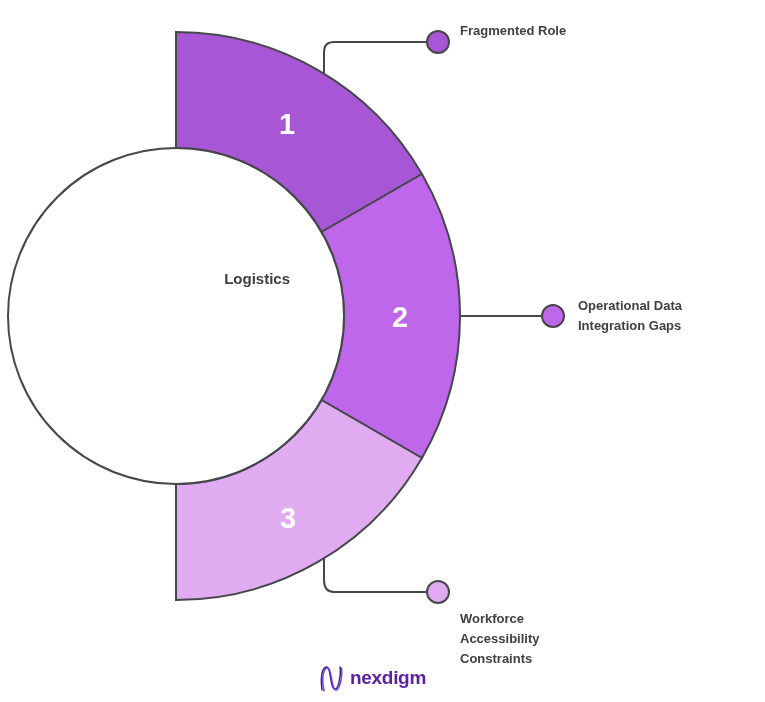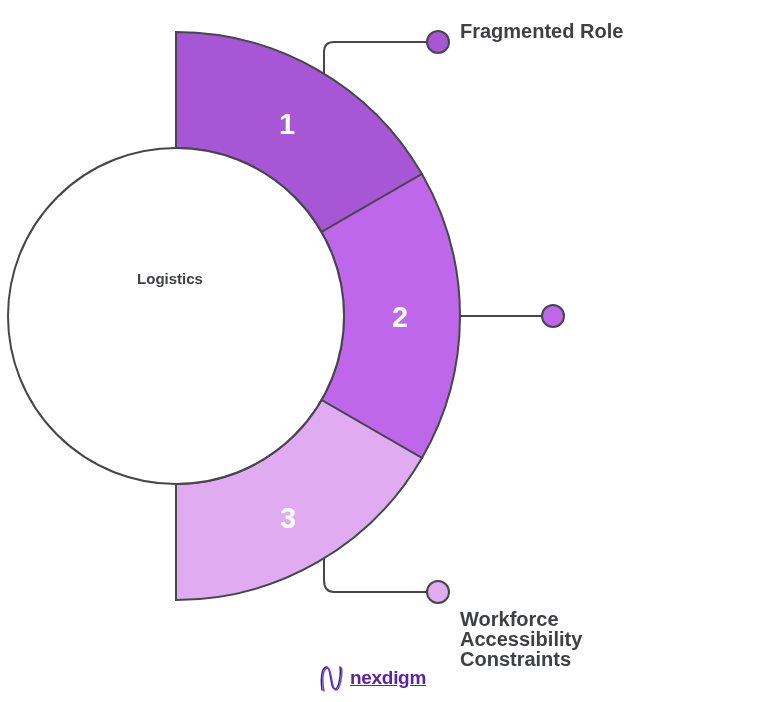--- a/index.html
+++ b/index.html
@@ -43,29 +43,29 @@
     font-family: "Liberation Sans", sans-serif;
     font-weight: bold;
     font-size: 29px;
     text-anchor: middle;
   }
   .center-title {
     position: absolute;
     left: 50px;
     top: 268px;
     width: 240px;
-    text-align: center;
+    text-align: right;
     font-size: 15px;
     font-weight: bold;
     line-height: 21px;
     color: #3f4043;
   }
   .callout {
     position: absolute;
-    font-size: 20px;
+    font-size: 13px;
     font-weight: bold;
     line-height: 20px;
     color: #3f4043;
     text-align: left;
     white-space: nowrap;
   }
   .callout-1 { left: 460px; top: 21px; }
   .callout-2 { left: 578px; top: 296px; }
   .callout-3 { left: 460px; top: 571px; margin-top: 38px; }
   .logo {
@@ -75,21 +75,20 @@
     display: flex;
     align-items: center;
     gap: 5px;
   }
   .logo-icon { display: block; }
   .logo-text {
     font-size: 19px;
     font-weight: bold;
     letter-spacing: -0.3px;
     color: #5c21a5;
-    text-decoration: underline;
   }
 </style>
 </head>
 <body>
 
 <div class="canvas">
 
   <svg class="diagram-svg" width="765" height="702" viewBox="0 0 765 702">
 
     <path class="seg" d="M 176 32 A 284 284 0 0 1 421.95 174 L 321.5 232 A 168 168 0 0 0 176 148 Z" fill="#a756d6"></path>
@@ -111,20 +110,24 @@
     <text class="segnum" x="288" y="528" fill="#ffffff">3</text>
   </svg>
 
   <div class="center-title">
     <div>Logistics</div>
   </div>
 
   <div class="callout callout-1">
     <div>Fragmented Role</div>
   </div>
+  <div class="callout callout-2">
+    <div>Operational Data</div>
+    <div>Integration Gaps</div>
+  </div>
   <div class="callout callout-3">
     <div>Workforce</div>
     <div>Accessibility</div>
     <div>Constraints</div>
   </div>
 
   <div class="logo">
     <svg class="logo-icon" width="27" height="30" viewBox="0 0 27 30">
       <path d="M 4 27 C 2 10 5 4 9 4 C 13 4 12 26 17 26 C 21.5 26 23 8 22 4" fill="none" stroke="#33266e" stroke-width="1.5" stroke-linecap="round"></path>
       <path d="M 6 28 C 3 12 6 5 10 5 C 14 5.5 13 27 18 27 C 22.5 27 24.5 10 23.5 5" fill="none" stroke="#7c3aed" stroke-width="1.5" stroke-linecap="round"></path>

